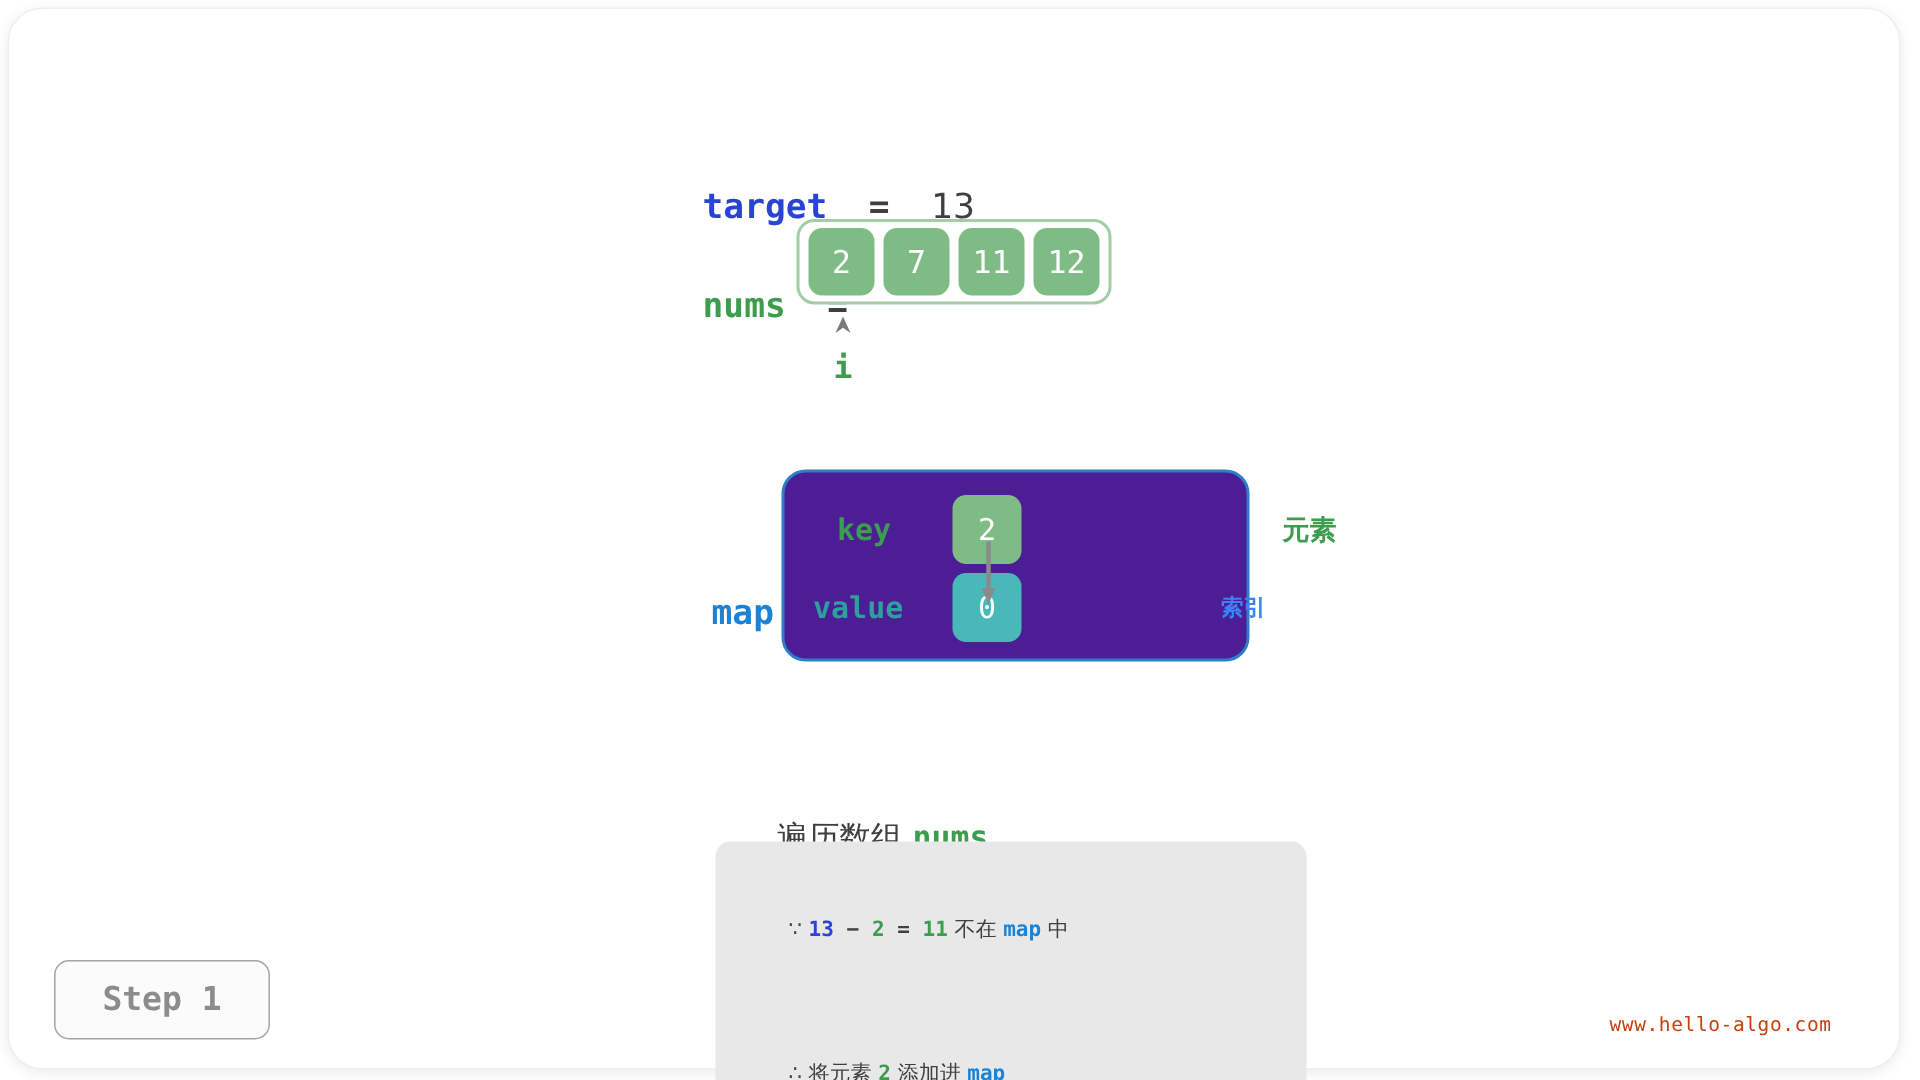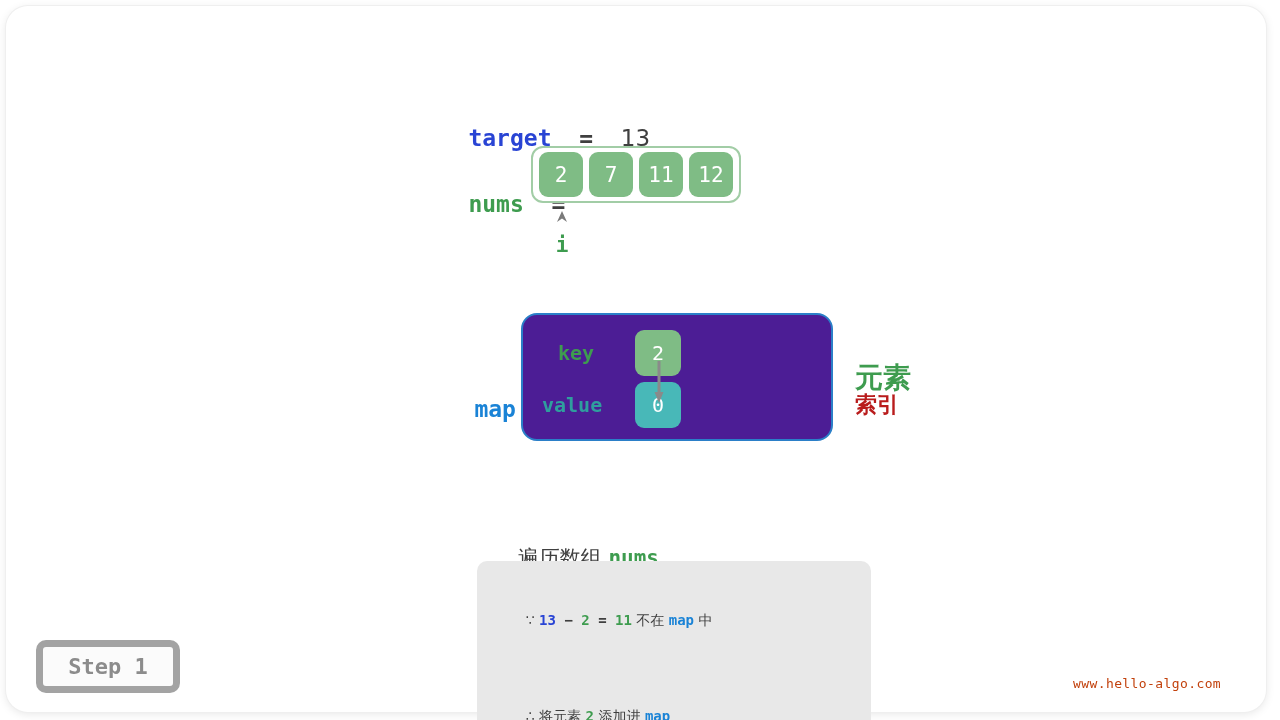--- a/index.html
+++ b/index.html
@@ -165,32 +165,31 @@
     left: 131px;
     top: 46px;
     width: 10px;
     height: 44px;
   }
 
   
   #side-elem {
     left: 855px;
     top: 340px;
-    font-size: 28px;
+    font-size: 18px;
     font-weight: bold;
     color: #3e9c4f;
     line-height: 28px;
-    margin-top: 24px;
   }
   #side-index {
-    left: 855px;
+    left: 814px;
     top: 391px;
-    font-size: 22px;
-    font-weight: bold;
-    color: #b91c1c;
+    font-size: 15px;
+    font-weight: bold;
+    color: #3b82f6;
     line-height: 28px;
   }
 
   
   #narrative {
     left: 491px;
     top: 513px;
     font-size: 21px;
     line-height: 30px;
     color: #3f3f3f;
@@ -223,21 +222,21 @@
   .nm-map   { font-family:"DejaVu Sans Mono", monospace; font-weight:bold; color:#1a83d6; }
   .nm-op    { font-family:"DejaVu Sans Mono", monospace; font-weight:bold; color:#3f3f3f; }
   .nm-sym   { color:#3f3f3f; }
 
   
   #step-badge {
     left: 36px;
     top: 640px;
     width: 144px;
     height: 53px;
-    border: 7px solid #a3a3a3;
+    border: 1px solid #a3a3a3;
     border-radius: 10px;
     background: #fbfbfb;
     display: flex;
     align-items: center;
     justify-content: center;
     font-family: "DejaVu Sans Mono", monospace;
     font-weight: bold;
     font-size: 22px;
     color: #8c8c8c;
     box-sizing: border-box;

